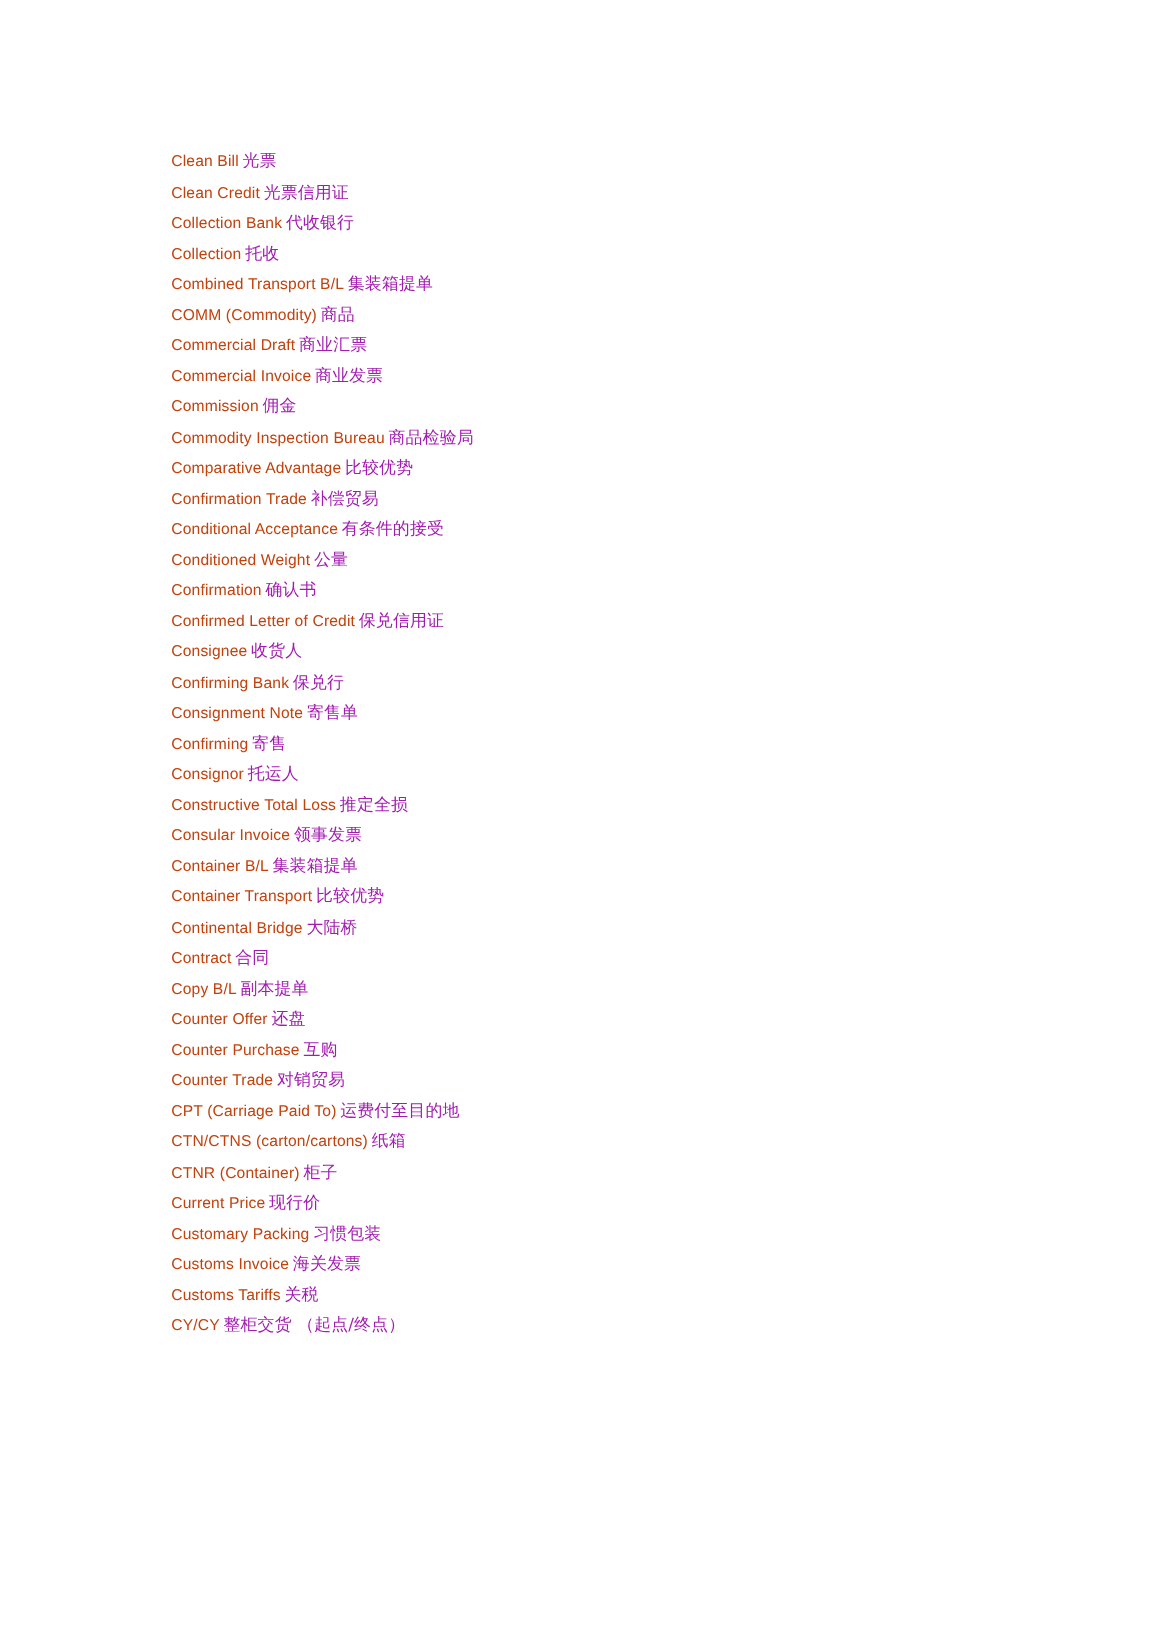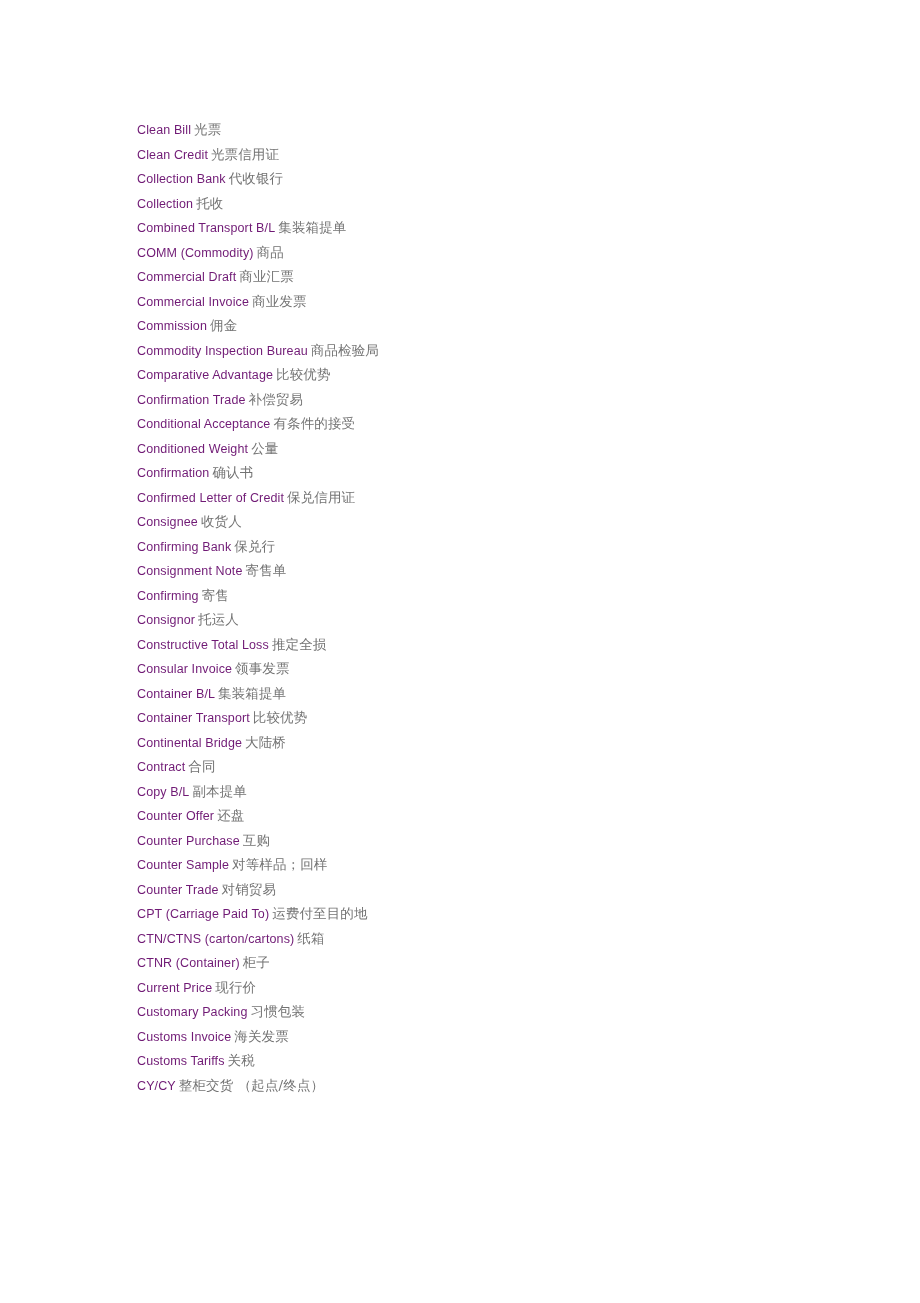--- a/index.html
+++ b/index.html
@@ -34,26 +34,26 @@
     font-size: 12.5px;
     line-height: 24.5px;
     height: 24.5px;
     color: #000000;
     white-space: nowrap;
     letter-spacing: 0.01em;
   }
   .entry .en {
     font-family: "Liberation Sans", sans-serif;
     font-size: 12.5px;
-    color: #701a75;
+    color: #c2410c;
   }
   .entry .zh {
     font-family: "DejaVu Serif", "DejaVu Sans", serif;
     font-size: 13.5px;
-    color: #737373;
+    color: #a21caf;
     margin-left: 3px;
   }
 </style>
 </head>
 <body>
 
 <div id="page">
   <div id="glossary">
       <div class="entry"><span class="en">Clean Bill</span><span class="zh">光票</span></div>
       <div class="entry"><span class="en">Clean Credit</span><span class="zh">光票信用证</span></div>
@@ -78,21 +78,20 @@
       <div class="entry"><span class="en">Consignor</span><span class="zh">托运人</span></div>
       <div class="entry"><span class="en">Constructive Total Loss</span><span class="zh">推定全损</span></div>
       <div class="entry"><span class="en">Consular Invoice</span><span class="zh">领事发票</span></div>
       <div class="entry"><span class="en">Container B/L</span><span class="zh">集装箱提单</span></div>
       <div class="entry"><span class="en">Container Transport</span><span class="zh">比较优势</span></div>
       <div class="entry"><span class="en">Continental Bridge</span><span class="zh">大陆桥</span></div>
       <div class="entry"><span class="en">Contract</span><span class="zh">合同</span></div>
       <div class="entry"><span class="en">Copy B/L</span><span class="zh">副本提单</span></div>
       <div class="entry"><span class="en">Counter Offer</span><span class="zh">还盘</span></div>
       <div class="entry"><span class="en">Counter Purchase</span><span class="zh">互购</span></div>
-      <div class="entry"><span class="en">Counter Sample</span><span class="zh">对等样品；回样</span></div>
       <div class="entry"><span class="en">Counter Trade</span><span class="zh">对销贸易</span></div>
       <div class="entry"><span class="en">CPT (Carriage Paid To)</span><span class="zh">运费付至目的地</span></div>
       <div class="entry"><span class="en">CTN/CTNS (carton/cartons)</span><span class="zh">纸箱</span></div>
       <div class="entry"><span class="en">CTNR (Container)</span><span class="zh">柜子</span></div>
       <div class="entry"><span class="en">Current Price</span><span class="zh">现行价</span></div>
       <div class="entry"><span class="en">Customary Packing</span><span class="zh">习惯包装</span></div>
       <div class="entry"><span class="en">Customs Invoice</span><span class="zh">海关发票</span></div>
       <div class="entry"><span class="en">Customs Tariffs</span><span class="zh">关税</span></div>
       <div class="entry"><span class="en">CY/CY</span><span class="zh">整柜交货 （起点/终点）</span></div>
     </div>

